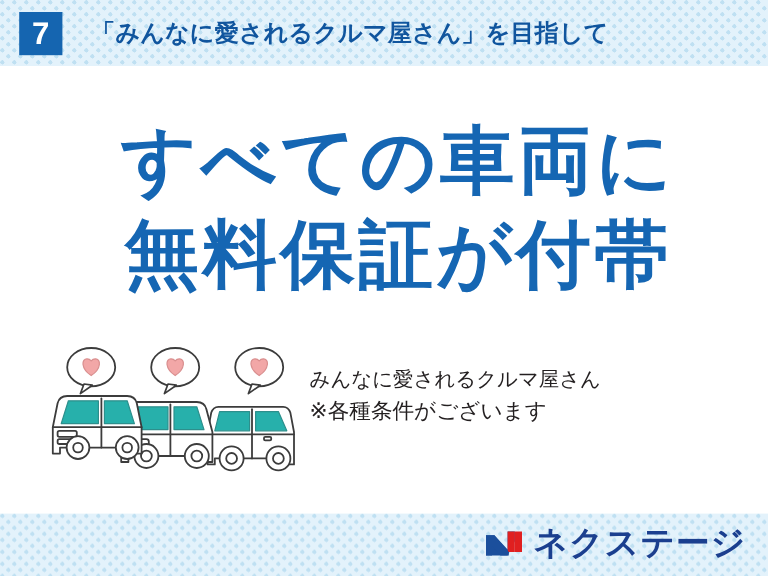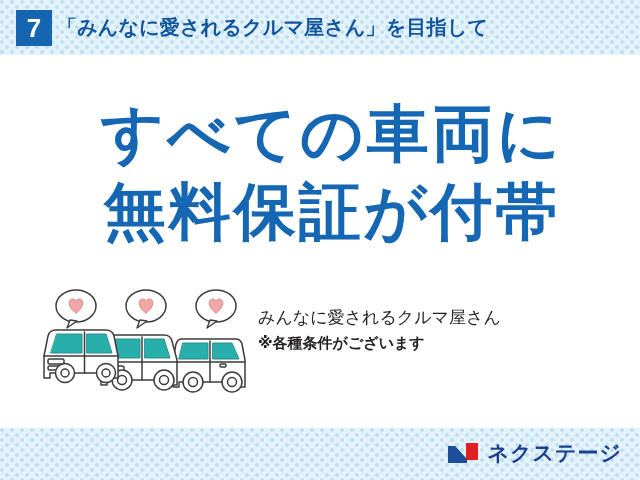--- a/index.html
+++ b/index.html
@@ -61,21 +61,21 @@
     font-size: 26px;
     font-weight: bold;
     display: flex;
     align-items: center;
     justify-content: center;
     line-height: 1;
     flex: 0 0 auto;
     font-family: "Liberation Sans", sans-serif;
   }
   #header-title {
-    margin-left: 5px;
+    margin-left: 24px;
     font-size: 20px;
     font-weight: bold;
     color: #10559e;
     letter-spacing: 0.2px;
     white-space: nowrap;
     font-family: "DejaVu Sans", "Liberation Sans", sans-serif;
   }
 
   
   #headline-block {
@@ -122,41 +122,41 @@
     width: 380px;
   }
   .body-line {
     color: #231f20;
     font-size: 17px;
     line-height: 26px;
     white-space: nowrap;
     font-family: "DejaVu Sans", "Liberation Sans", sans-serif;
   }
   .body-line.note {
-    font-size: 15px;
-    font-weight: bold;
+    font-size: 18px;
+    font-weight: normal;
   }
 
   
   #brand-logo {
     position: absolute;
     right: 18px;
     top: 436px;
     display: flex;
     align-items: center;
     height: 34px;
   }
   #brand-mark {
     width: 32px;
     height: 24px;
     flex: 0 0 auto;
   }
   #brand-name {
     margin-left: 9px;
-    font-size: 21px;
+    font-size: 28px;
     font-weight: bold;
     color: #1b3f8f;
     letter-spacing: 1px;
     white-space: nowrap;
     font-family: "DejaVu Sans", "Liberation Sans", sans-serif;
   }
 </style>
 </head>
 <body>
 

